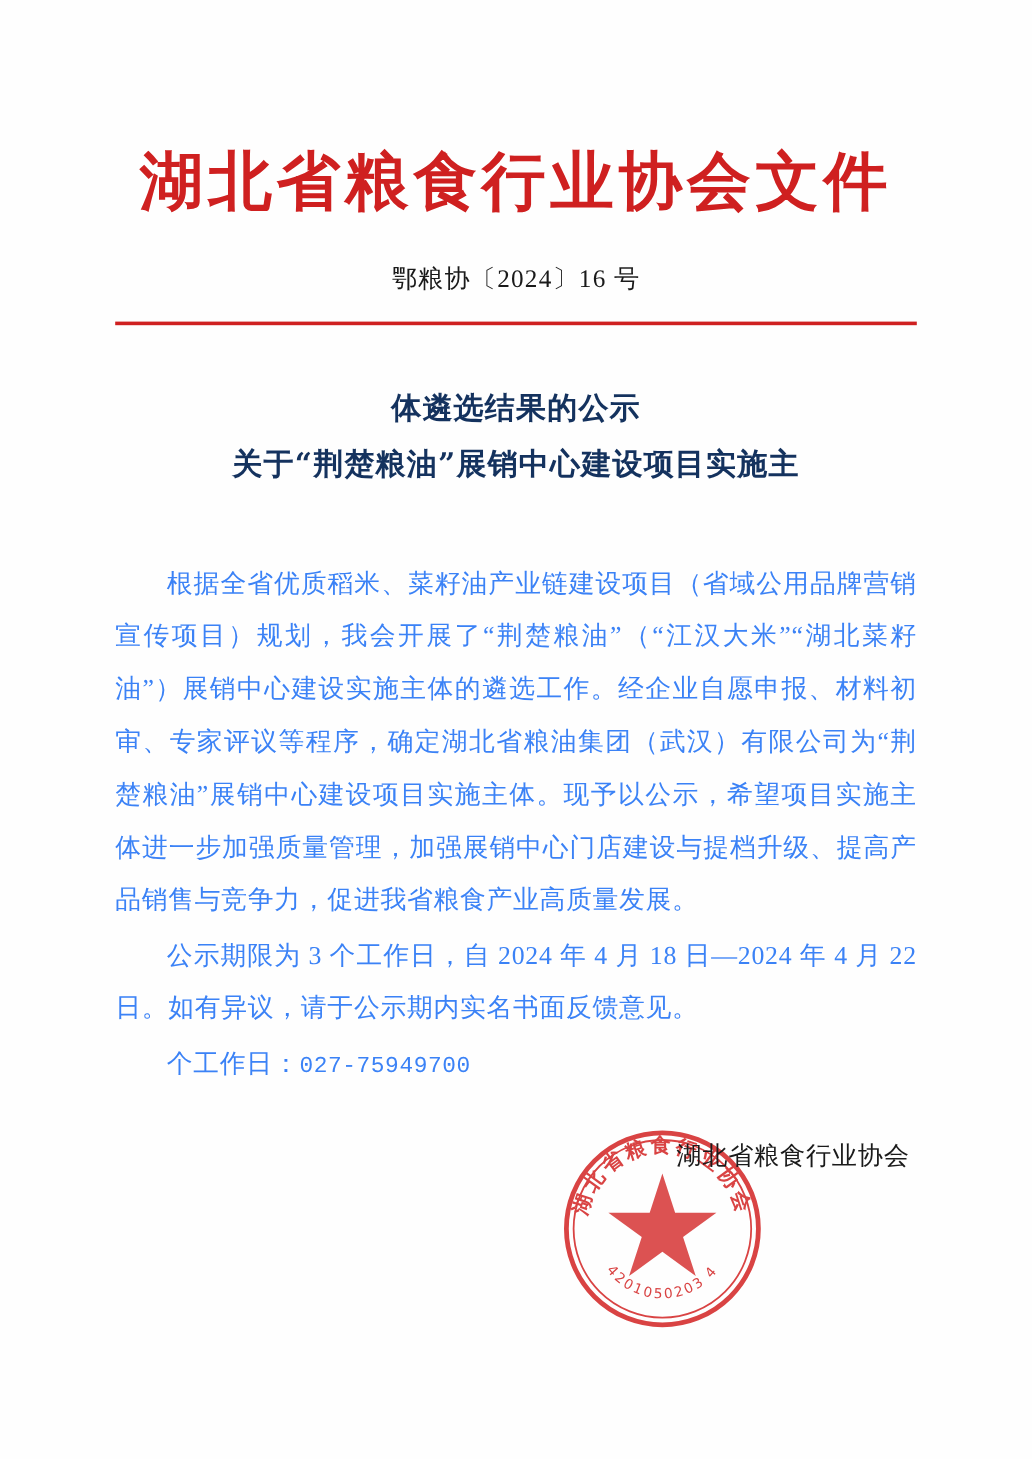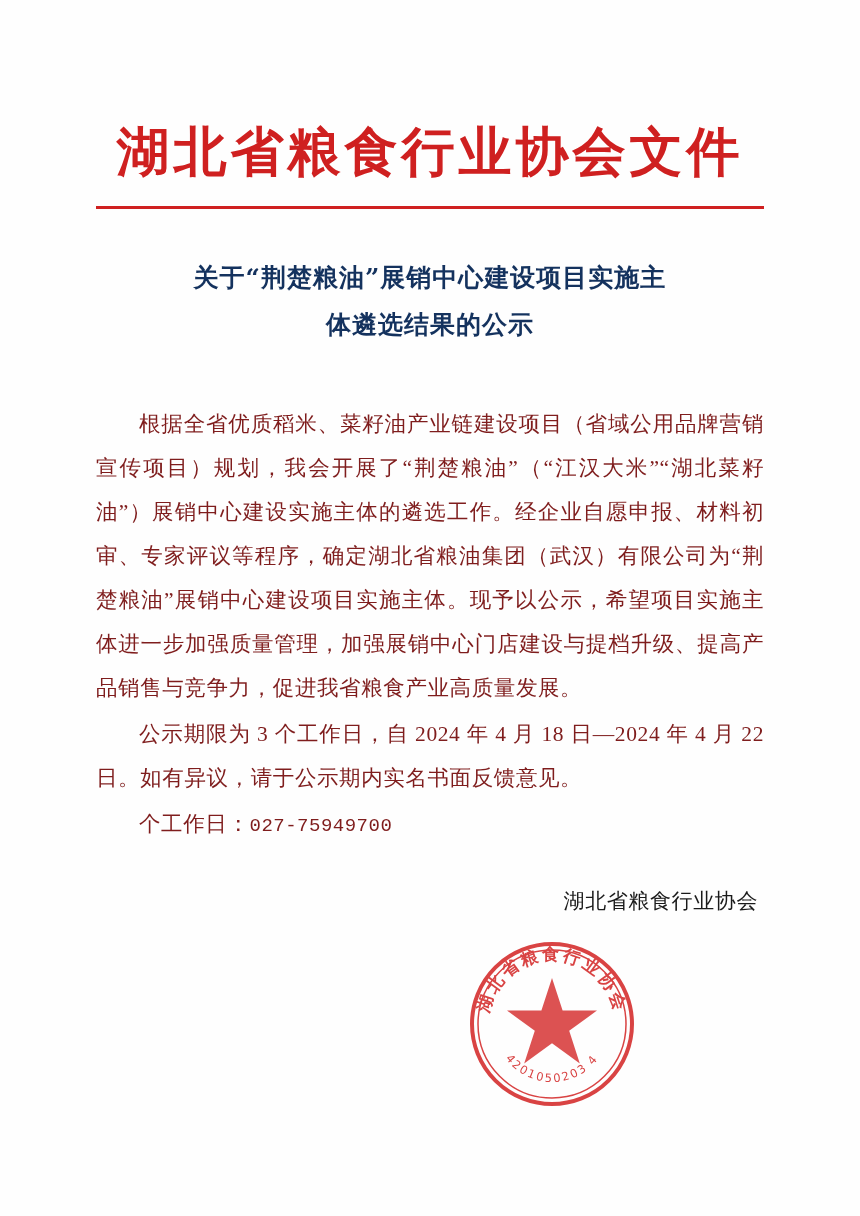--- a/index.html
+++ b/index.html
@@ -78,21 +78,21 @@
   }
 
   
   .doc-body {
     margin-top: 54px;
     font-size: 21.5px;
     line-height: 2.05;
     letter-spacing: 0.6px;
     text-align: justify;
     text-justify: inter-ideograph;
-    color: #7f1d1d;
+    color: #3b82f6;
   }
   .doc-body p {
     margin: 0 0 2px 0;
     text-indent: 2em;
   }
   .contact-line {
     text-indent: 2em;
     margin: 0;
     font-size: 21.5px;
     line-height: 2.05;
@@ -132,26 +132,27 @@
 </head>
 <body>
 
 <div class="page">
   <div class="doc-inner">
 
     <div class="masthead">
       <div class="masthead-title">湖北省粮食行业协会文件</div>
     </div>
 
+    <div class="doc-number">鄂粮协〔2024〕16 号</div>
 
     <div class="red-rule"></div>
 
     <div class="doc-title">
+      <div>体遴选结果的公示</div>
       <div>关于“荆楚粮油”展销中心建设项目实施主</div>
-      <div>体遴选结果的公示</div>
     </div>
 
     <div class="doc-body">
       <p>根据全省优质稻米、菜籽油产业链建设项目（省域公用品牌营销宣传项目）规划，我会开展了“荆楚粮油”（“江汉大米”“湖北菜籽油”）展销中心建设实施主体的遴选工作。经企业自愿申报、材料初审、专家评议等程序，确定湖北省粮油集团（武汉）有限公司为“荆楚粮油”展销中心建设项目实施主体。现予以公示，希望项目实施主体进一步加强质量管理，加强展销中心门店建设与提档升级、提高产品销售与竞争力，促进我省粮食产业高质量发展。</p>
       <p>公示期限为 3 个工作日，自 2024 年 4 月 18 日—2024 年 4 月 22 日。如有异议，请于公示期内实名书面反馈意见。</p>
 
       <p class="contact-line">
         <span>个工作日：</span><span class="mono-ish">027-75949700</span>
       </p>
 

